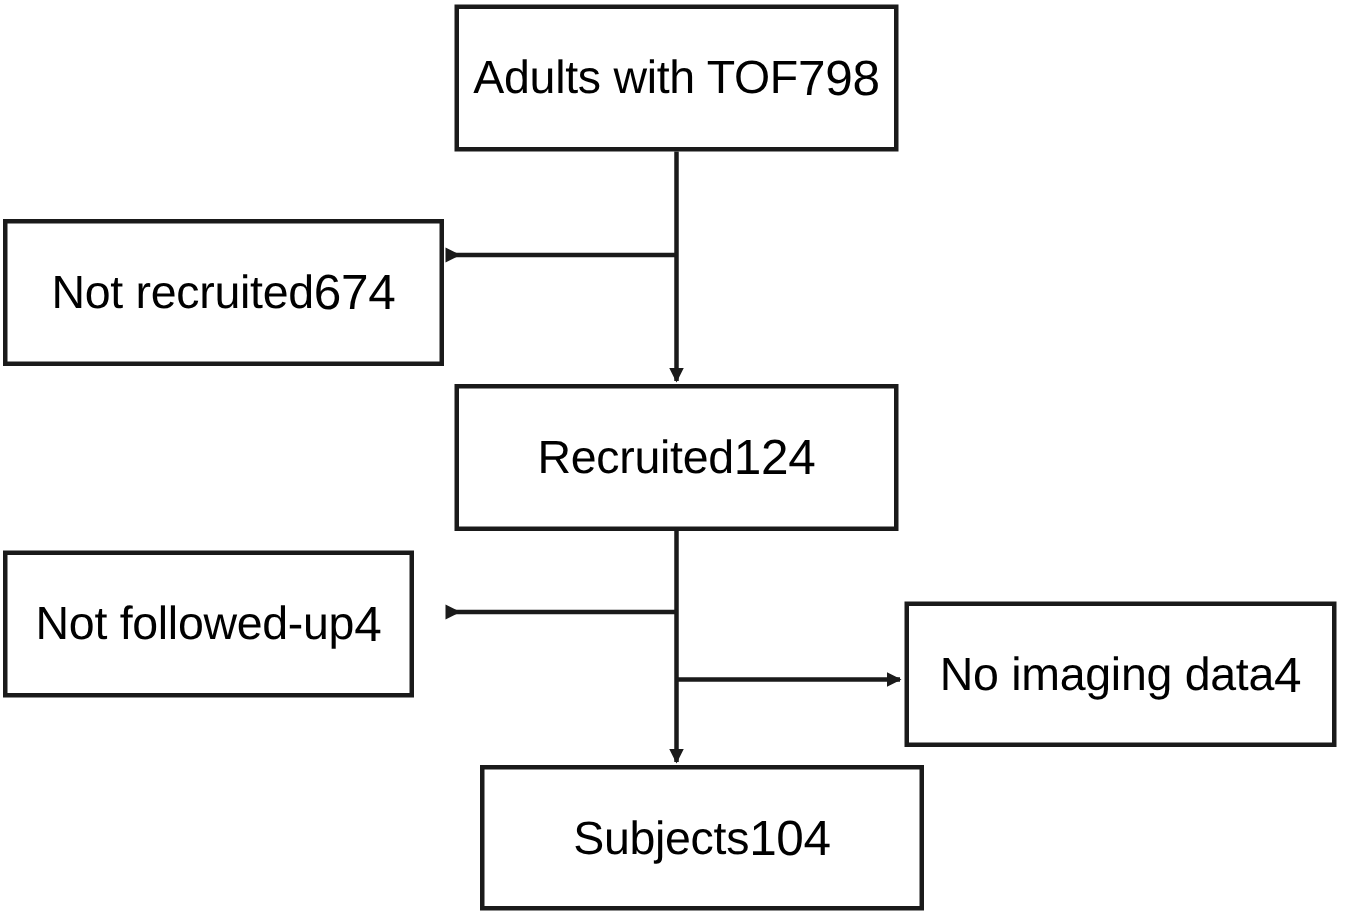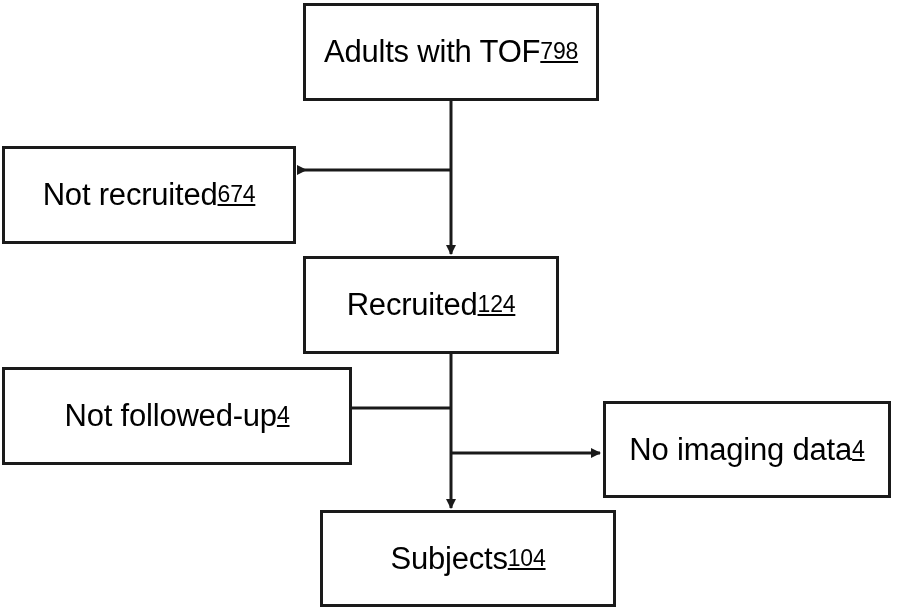--- a/index.html
+++ b/index.html
@@ -27,30 +27,29 @@
     line-height: 1.02;
     color: #000000;
     z-index: 2;
   }
   .node-label {
     font-size: 31px;
     letter-spacing: -0.2px;
     white-space: nowrap;
   }
   .node-count {
-    font-size: 23px;
+    font-size: 33px;
     letter-spacing: -0.2px;
     white-space: nowrap;
-    text-decoration: underline;
   }
   
   #node-source   { left: 303px; top: 3px;   width: 296px; height: 98px; }
   #node-excl1    { left: 2px;   top: 122px; width: 294px; height: 98px; margin-top: 24px; }
-  #node-recruited{ left: 303px; top: 256px; width: 256px; height: 98px; }
-  #node-excl2    { left: 2px;   top: 367px; width: 350px; height: 98px; }
+  #node-recruited{ left: 303px; top: 256px; width: 296px; height: 98px; }
+  #node-excl2    { left: 2px;   top: 367px; width: 274px; height: 98px; }
   #node-excl3    { left: 603px; top: 401px; width: 288px; height: 97px; }
   #node-final    { left: 303px; top: 510px; width: 296px; height: 97px; margin-left: 17px; }
 
   #connector-layer {
     position: absolute;
     left: 0;
     top: 0;
     width: 900px;
     height: 611px;
     z-index: 1;

